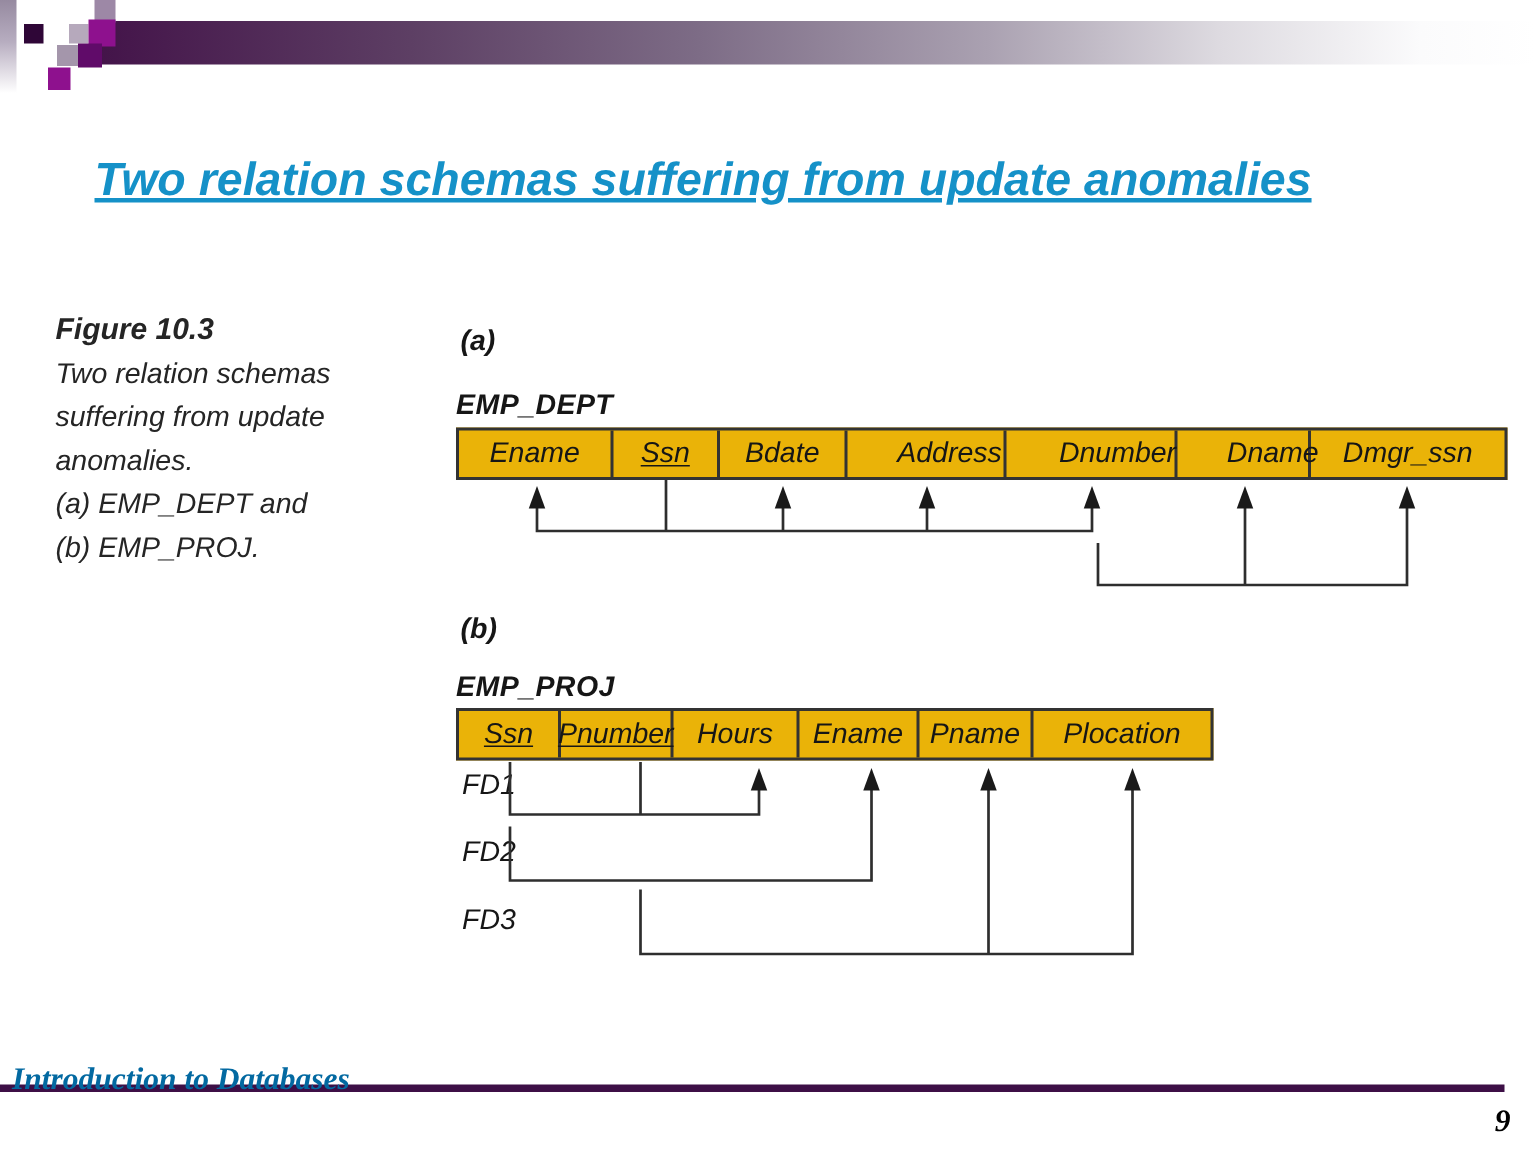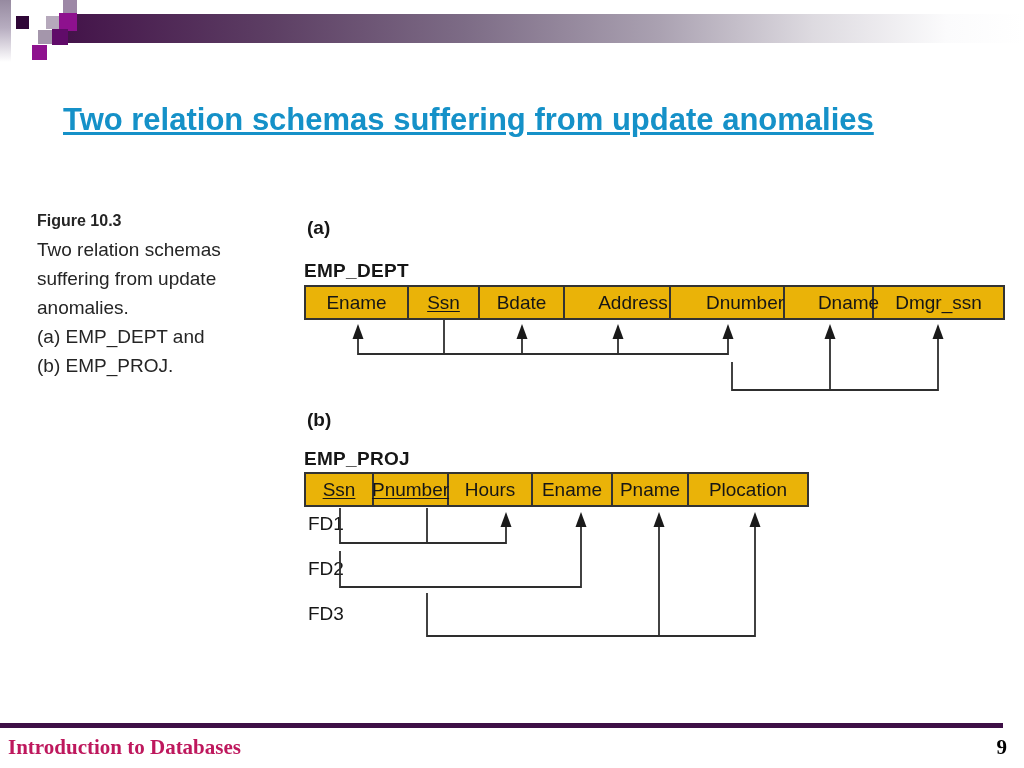--- a/index.html
+++ b/index.html
@@ -1,18 +1,18 @@
 <!DOCTYPE html>
 <html><head>
 <meta charset="utf-8">
 <style>
   html,body { margin:0; padding:0; background:#888; }
   .slide {
     position:relative; width:1024px; height:768px; background:#ffffff;
-    font-family:"Liberation Sans", sans-serif; overflow:hidden;
+    font-family:"Liberation Sans", sans-serif; overflow:hidden;font-style:italic;
   }
   
   .deco-strip {
     position:absolute; left:0; top:0; width:11px; height:62px;
     background:linear-gradient(to bottom,#968aa0 0%, #b7adc0 45%, #ffffff 100%);
   }
   .deco-bar {
     position:absolute; left:62px; top:14px; width:962px; height:29px;
     background:linear-gradient(90deg,#431349 0%, #5d3f64 22%, #7d6c86 42%,
       #aaa1b1 62%, #dddae0 78%, #fbfbfc 92%, #ffffff 100%);
@@ -31,21 +31,21 @@
     position:absolute; left:63px; top:102px; width:920px;
     font-size:31px; font-weight:bold; color:#1591c8;
     text-decoration:underline; letter-spacing:0px; white-space:nowrap;
   }
 
   
   .caption {
     position:absolute; left:37px; top:206px; width:230px;
     font-size:19px; line-height:29px; color:#252525;
   }
-  .caption .cap-title { font-weight:bold; font-size:16px; }
+  .caption .cap-title { font-weight:bold; font-size:20px; }
 
   
   .part-label { position:absolute; font-size:19px; font-weight:bold; color:#161616; }
   .rel-name   { position:absolute; font-size:19px; font-weight:bold; color:#161616; letter-spacing:0.3px; }
 
   .schema-table {
     position:absolute; display:flex; background:#eab308;
     border:2px solid #333333;
   }
   .schema-cell {
@@ -61,23 +61,23 @@
   .fd-svg polygon { fill:#1a1a1a; stroke:none; }
 
   .fd-label { position:absolute; font-size:19px; color:#161616; }
 
   
   .footer-line {
     position:absolute; left:0; top:723px; width:1003px; height:5px;
     background:#3d0f46;
   }
   .footer-left {
-    position:absolute; left:8px; top:735px;
+    position:absolute; left:8px; top:707px;
     font-family:"Liberation Serif", serif; font-weight:bold;
-    font-size:21px; color:#be185d;
+    font-size:21px; color:#0369a1;
   }
   .footer-page {
     position:absolute; right:17px; top:735px;
     font-family:"Liberation Serif", serif; font-weight:bold;
     font-size:21px; color:#000000;
   }
 </style>
 </head>
 <body>
 

